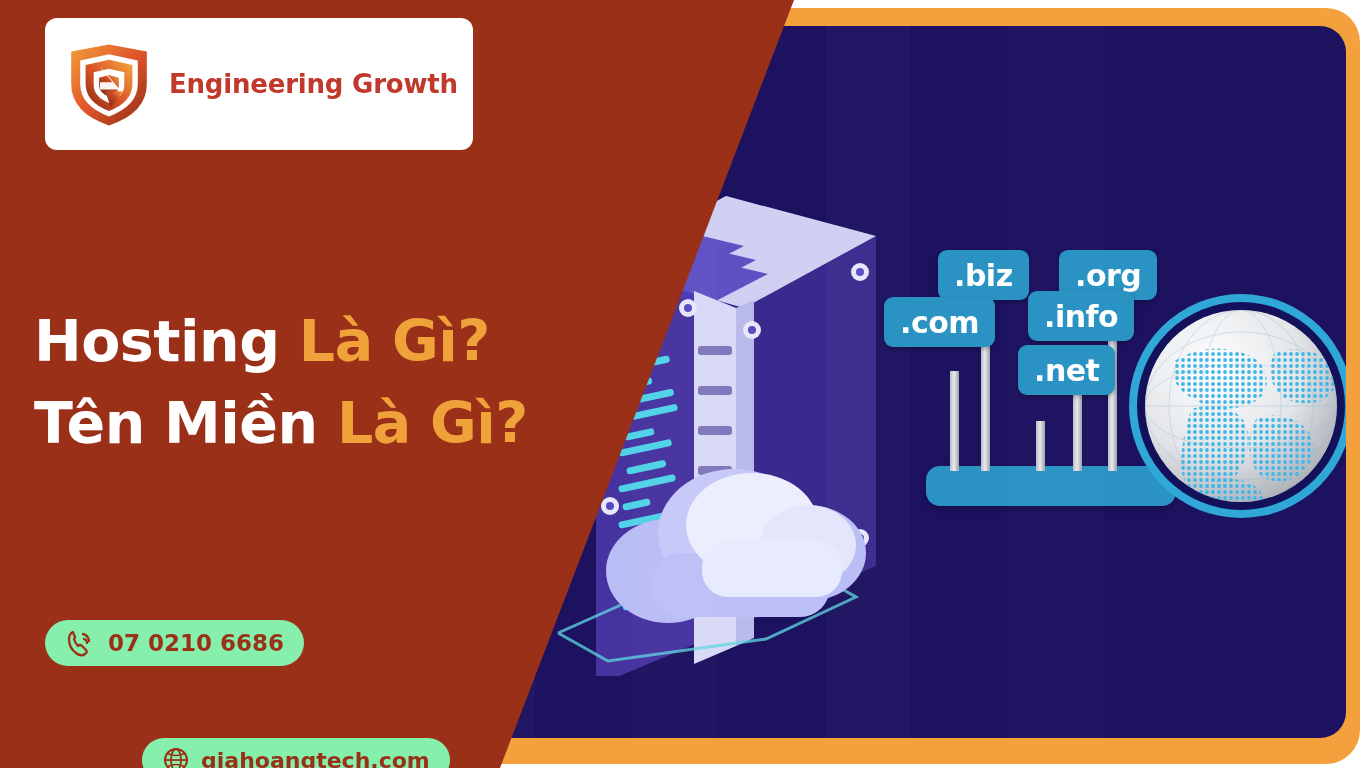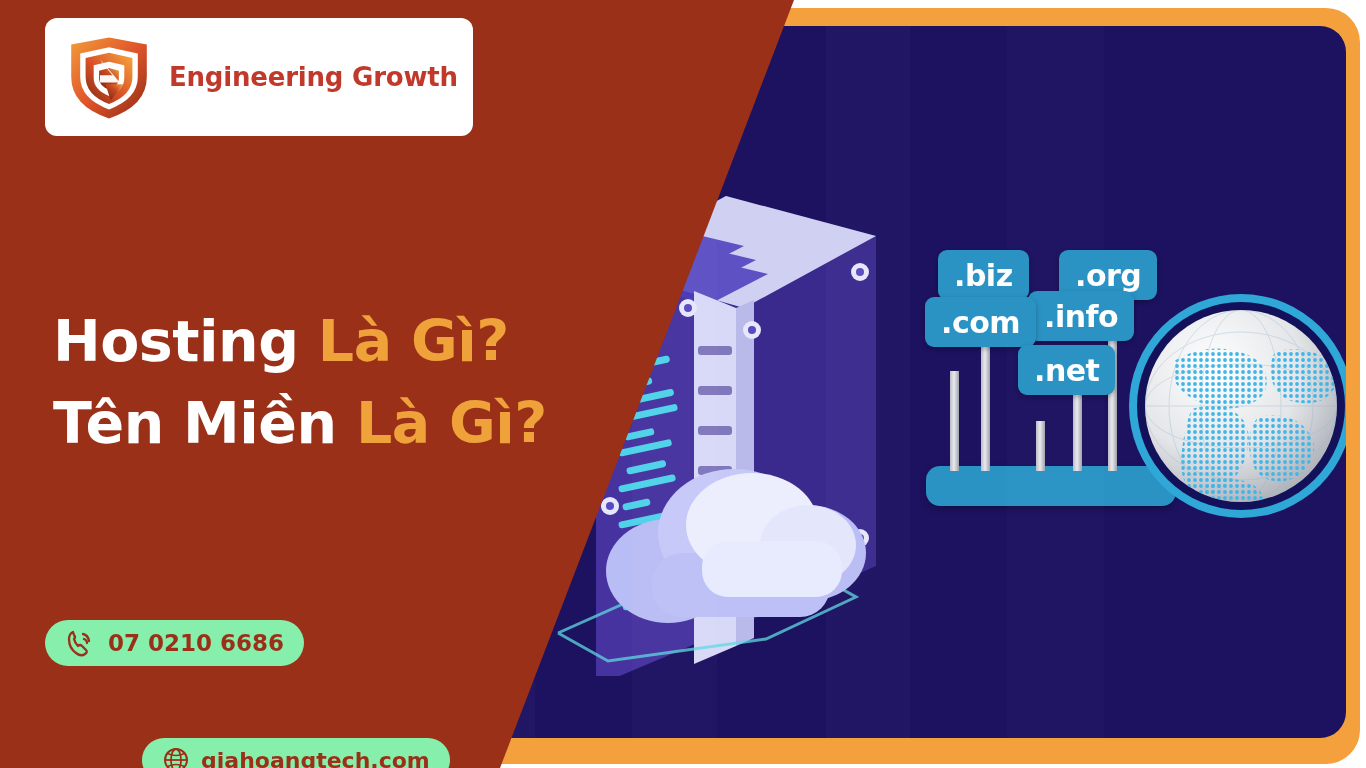--- a/index.html
+++ b/index.html
@@ -55,41 +55,41 @@
     left:0; top:0;
     width:820px; height:768px;
     background:#9b3018;
     clip-path:polygon(0 0, 794px 0, 500px 768px, 0 768px);
   }
 
   
   .logo-card{
     position:absolute;
     left:45px; top:18px;
-    width:428px; height:118px;
+    width:428px; height:132px;
     background:#ffffff;
     border-radius:12px;
     display:flex; align-items:center;
     padding-left:18px;
     gap:14px;
   }
   .logo-mark{ width:92px; height:90px; flex:none; }
   .logo-lines{ display:flex; flex-direction:column; gap:5px; }
   .logo-line{
     font-family:"DejaVu Sans", sans-serif;
     font-weight:bold;
     font-size:26px;
     color:#c0392b;
     letter-spacing:-.2px;
     white-space:nowrap;
   }
 
   .headline{
     position:absolute;
-    left:53px; top:300px;
+    left:34px; top:300px;
     width:560px;
   }
   .head-line{
     font-family:"DejaVu Sans", sans-serif;
     font-weight:bold;
     font-size:57px;
     line-height:82px;
     color:#ffffff;
     white-space:nowrap;
     letter-spacing:-.5px;
@@ -276,21 +276,21 @@
 
     </div>
   </div>
 
   <div class="red-wedge"></div>
 
   <div id="tags-layer">
       <div class="tag" style="left: 1059px; top: 250px;">.org</div>
       <div class="tag" style="left: 938px; top: 250px;">.biz</div>
       <div class="tag" style="left: 1028px; top: 291px;">.info</div>
-      <div class="tag" style="left: 925px; top: 297px;">.com</div>
+      <div class="tag" style="left: 884px; top: 297px;">.com</div>
       <div class="tag" style="left: 993px; top: 345px; margin-left: 25px;">.net</div>
     </div>
 
   <div class="logo-card">
     <svg class="logo-mark" viewBox="0 0 100 100">
       <defs>
         <linearGradient id="lg1" x1="0" y1="0" x2="1" y2="1">
           <stop offset="0%" stop-color="#f29d3a"></stop>
             <stop offset="50%" stop-color="#e0542a"></stop>
             <stop offset="100%" stop-color="#8e2d14"></stop>

